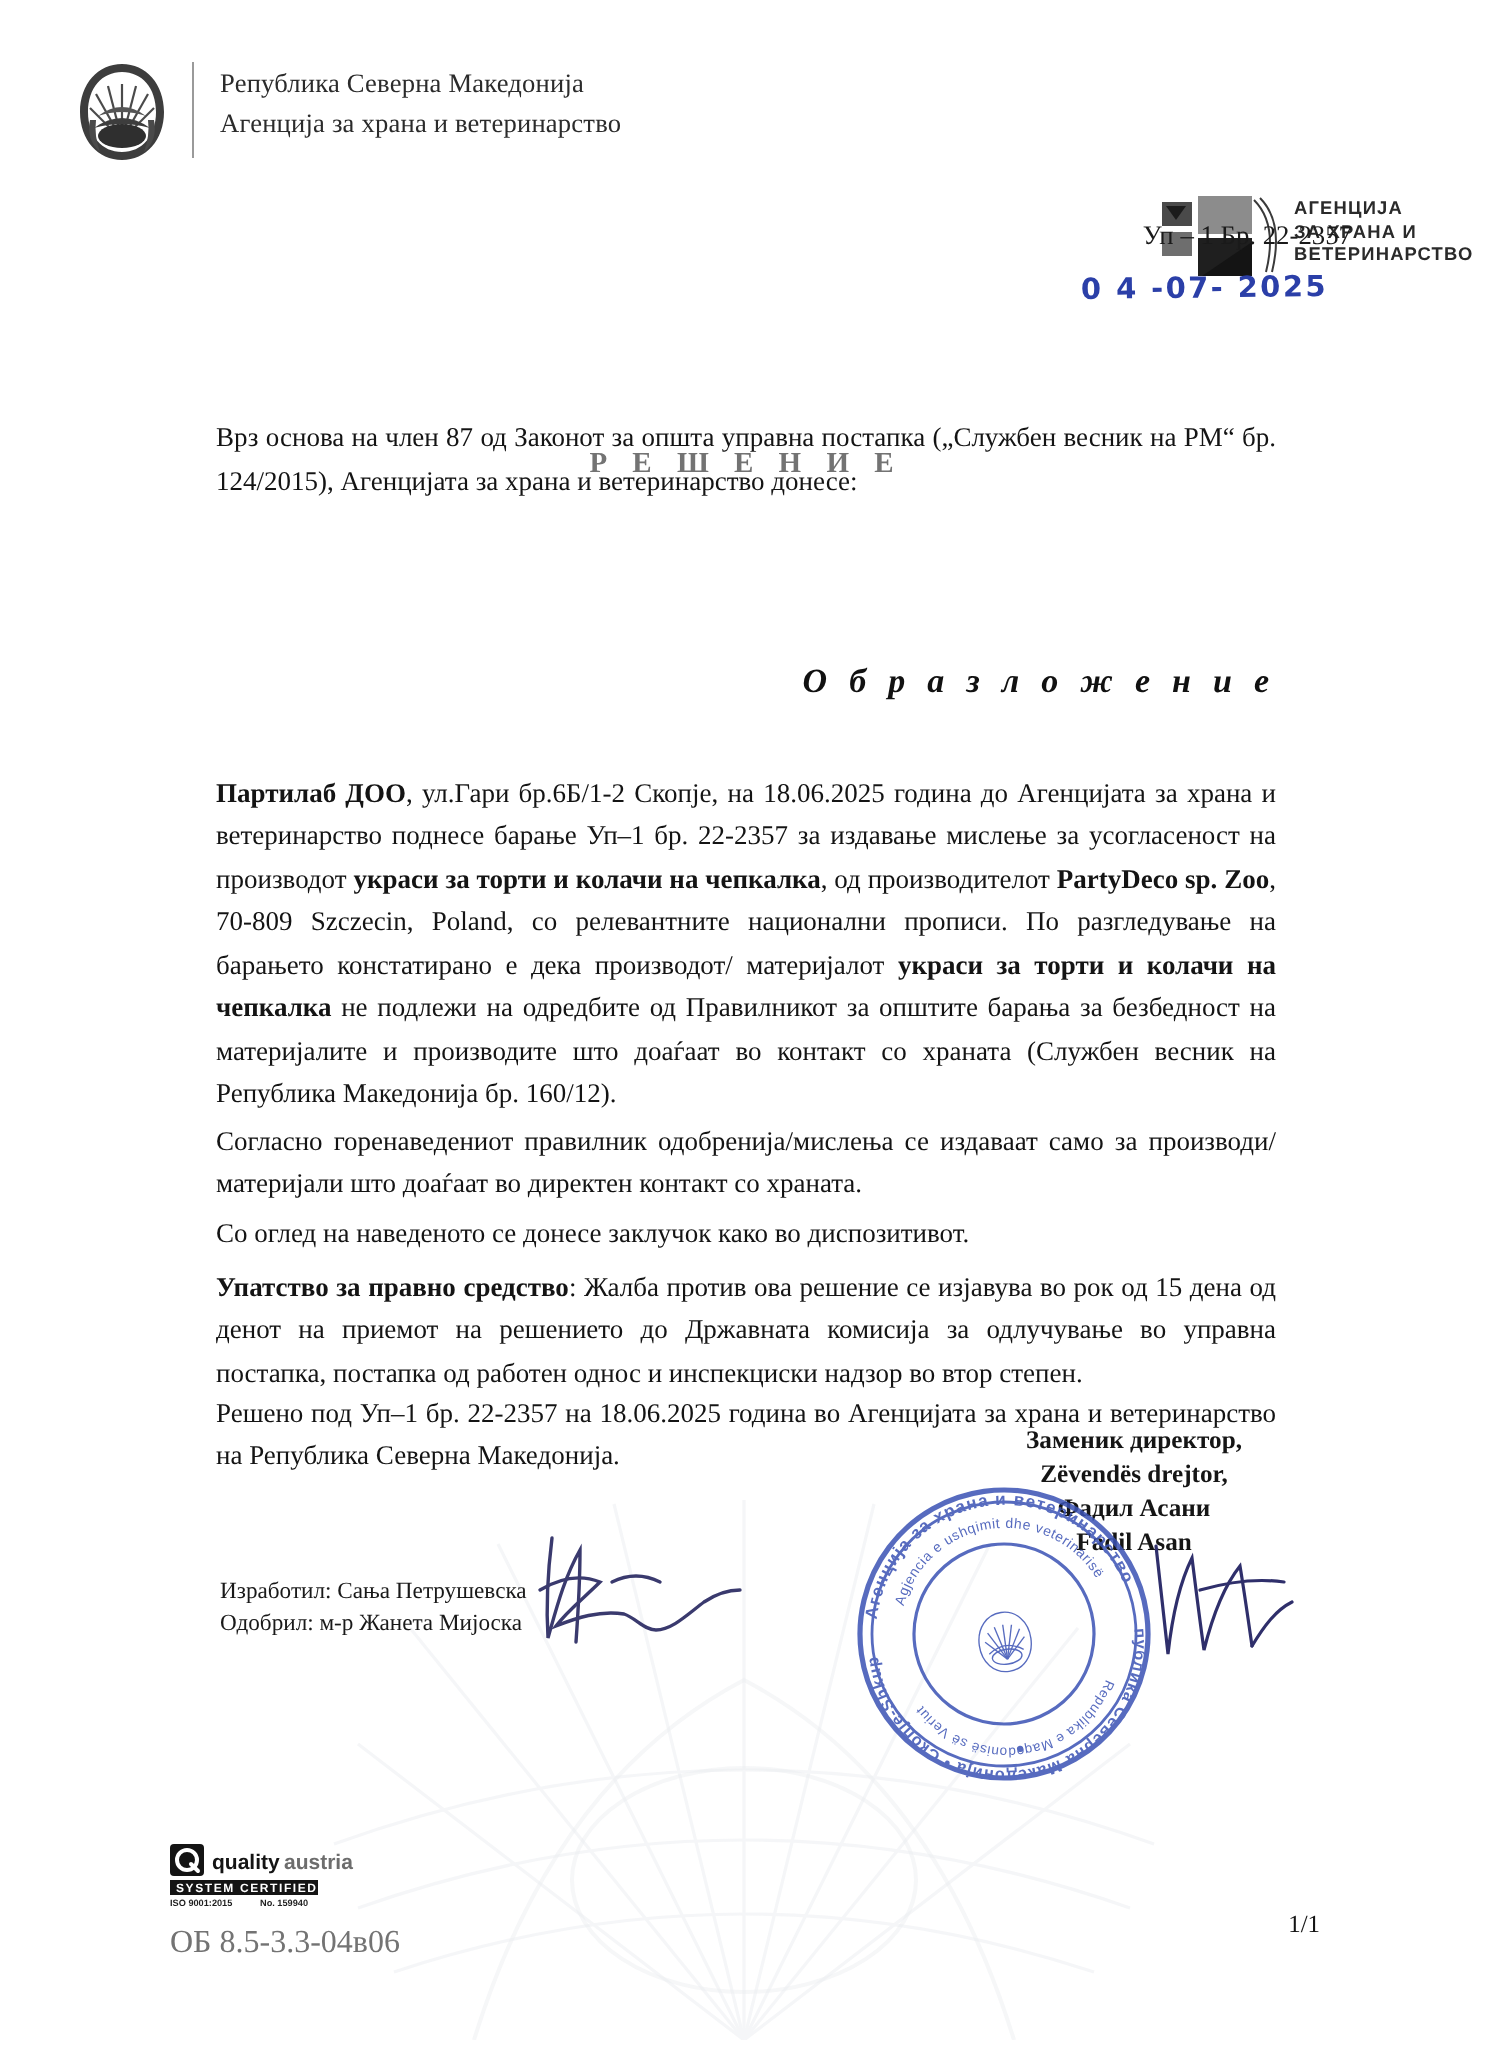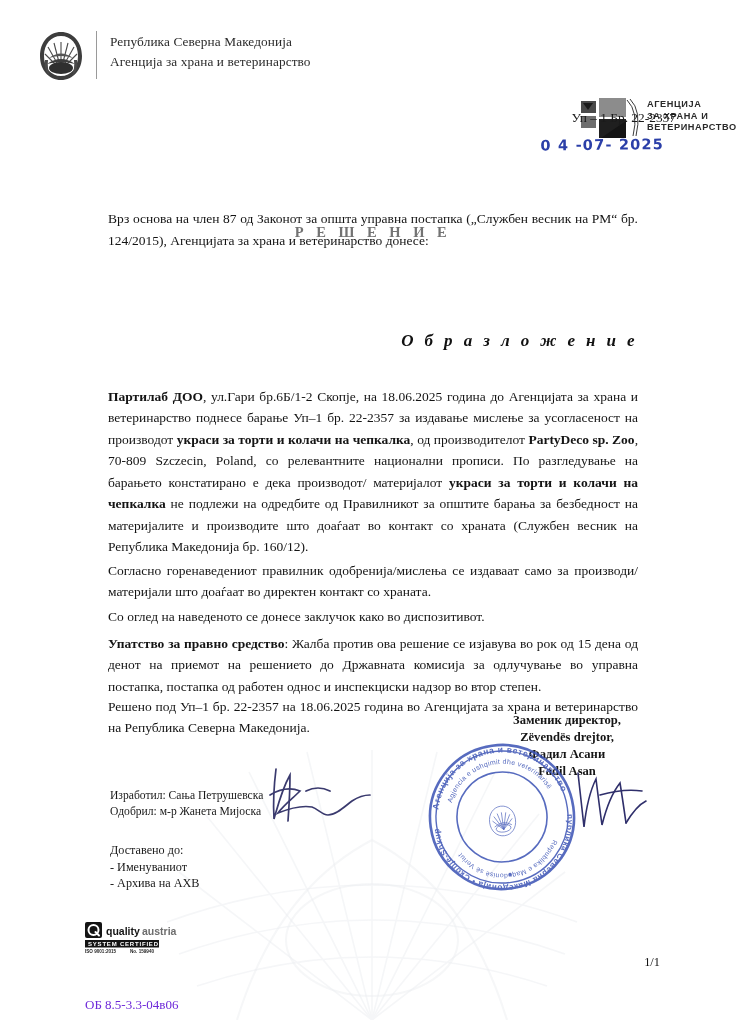--- a/index.html
+++ b/index.html
@@ -203,23 +203,23 @@
   }
 
   
   .qa-logo {
     position: absolute;
     left: 85px; top: 922px;
     width: 108px; height: 32px;
   }
   .footer-code {
     position: absolute;
-    left: 85px; top: 997px;
-    font-size: 13px;
-    color: #6d28d9;
+    left: 85px; top: 963px;
+    font-size: 16px;
+    color: #737373;
   }
   .footer-page {
     position: absolute;
     left: 600px; top: 955px;
     width: 60px;
     text-align: right;
     font-size: 12.4px;
     color: #141414;
   }
 </style>
@@ -383,25 +383,20 @@
                C56 44 60 50 66 50 C74 50 82 42 90 36 C96 32 102 30 108 30"></path>
       <path d="M44 26 C52 22 60 22 68 26"></path>
     </g>
   </svg>
 
   <div class="sig-left">
     <div>Изработил: Сања Петрушевска</div>
     <div>Одобрил: м-р Жанета Мијоска</div>
   </div>
 
-  <div class="delivery">
-    <div>Доставено до:</div>
-    <div>- Именуваниот</div>
-    <div>- Архива на АХВ</div>
-  </div>
 
   <svg class="qa-logo" viewBox="0 0 108 32" aria-hidden="true">
     <rect x="0" y="0" width="17" height="16" rx="2" fill="#141414"></rect>
     <circle cx="8.5" cy="8" r="5" fill="none" stroke="#ffffff" stroke-width="2"></circle>
     <path d="M10.5 10 L14 13.5" stroke="#ffffff" stroke-width="2" stroke-linecap="round"></path>
     <text x="21" y="12.5" font-family="'Liberation Sans', sans-serif" font-size="10.5" font-weight="bold" fill="#141414">quality</text>
     <text x="57" y="12.5" font-family="'Liberation Sans', sans-serif" font-size="10.5" font-weight="bold" fill="#6d6d6d">austria</text>
     <rect x="0" y="18" width="74" height="7.5" fill="#141414"></rect>
     <text x="3" y="24" font-family="'Liberation Sans', sans-serif" font-size="6" font-weight="bold" fill="#ffffff" letter-spacing="0.8">SYSTEM CERTIFIED</text>
     <text x="0" y="31" font-family="'Liberation Sans', sans-serif" font-size="4.6" font-weight="bold" fill="#1f1f1f">ISO 9001:2015</text>

